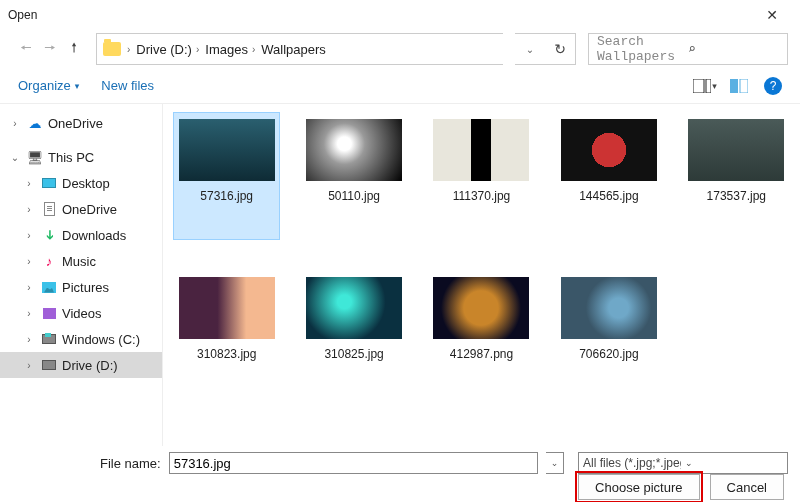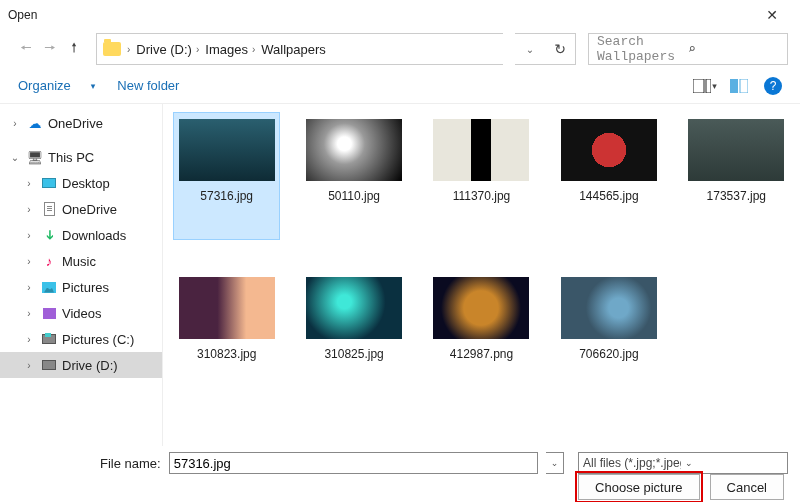--- a/index.html
+++ b/index.html
@@ -16,21 +16,21 @@
 .folder-icon { width: 18px; height: 14px; background: #ffd95e; border-radius: 2px; position: relative; }
 .folder-icon::before { content: ""; position: absolute; top: -3px; left: 1px; width: 7px; height: 3px; background: #ffd95e; border-radius: 1px 1px 0 0; }
 .crumb { display: flex; align-items: center; gap: 4px; color: #222; font-size: 13px; }
 .crumb-sep { font-size: 10px; color: #666; }
 .addr-controls { display: flex; align-items: center; height: 32px; border: 1px solid #ccc; border-left: none; }
 .addr-controls .ic { width: 30px; display: flex; align-items: center; justify-content: center; color: #444; font-size: 14px; }
 .searchbox { width: 200px; height: 32px; border: 1px solid #ccc; margin-left: 8px; display: flex; align-items: center; padding: 0 8px; color: #888; }
 .searchbox span { flex: 1; font-size: 13px; font-family: Liberation Mono, monospace; }
 
 .toolbar { display: flex; align-items: center; height: 36px; padding: 0 18px; border-bottom: 1px solid #eee; }
-.tb-link { color: #1a6fb5; font-size: 13px; display: flex; align-items: center; gap: 20px; }
+.tb-link { color: #1a6fb5; font-size: 13px; display: flex; align-items: center; gap: 4px; }
 .tb-link .drop { font-size: 9px; }
 .tb-spacer { flex: 1; }
 .viewbtn { width: 26px; height: 22px; display: flex; align-items: center; justify-content: center; margin-left: 8px; color: #444; }
 .helpbtn { width: 18px; height: 18px; border-radius: 50%; background: #0a77d5; color: #fff; font-size: 12px; display: flex; align-items: center; justify-content: center; margin-left: 12px; }
 
 .mainarea { display: flex; height: 342px; }
 .sidebar { width: 162px; padding: 6px 0; overflow: hidden; }
 .tree-item { display: flex; align-items: center; height: 26px; padding-left: 8px; gap: 4px; font-size: 13px; }
 .tree-item.selected { background: #d9d9d9; }
 .tree-item .arrow { width: 14px; font-size: 10px; color: #666; text-align: center; }
@@ -114,21 +114,21 @@
     <span style="font-size:13px;color:#555;">⌕</span>
   </div>
 </div>
 
 <div class="toolbar">
   <div class="tb-link">
       <span>Organize</span>
       <span class="drop">▾</span>
     </div>
   <div style="width:22px;"></div>
-  <div class="tb-link">New folder</div>
+  <div class="tb-link">New files</div>
   <div class="tb-spacer"></div>
   <div class="viewbtn">
     <svg width="18" height="14" viewBox="0 0 18 14">
         <rect x="0" y="0" width="11" height="14" fill="none" stroke="#222"></rect>
         <rect x="13" y="0" width="5" height="14" fill="none" stroke="#222"></rect>
       </svg>
     <span style="font-size:9px;margin-left:1px;">▾</span>
   </div>
   <div class="viewbtn">
     <svg width="18" height="14" viewBox="0 0 18 14">
@@ -188,21 +188,21 @@
         <span class="ico">
           <span class="vid-ico"></span>
         </span>
         <span>Videos</span>
       </div>
     <div class="tree-item child">
         <span class="arrow">›</span>
         <span class="ico">
           <span class="disk-ico win"></span>
         </span>
-        <span>Pictures (C:)</span>
+        <span>Windows (C:)</span>
       </div>
     <div class="tree-item child selected">
         <span class="arrow">›</span>
         <span class="ico">
           <span class="disk-ico"></span>
         </span>
         <span>Drive (D:)</span>
       </div>
   </div>
 

